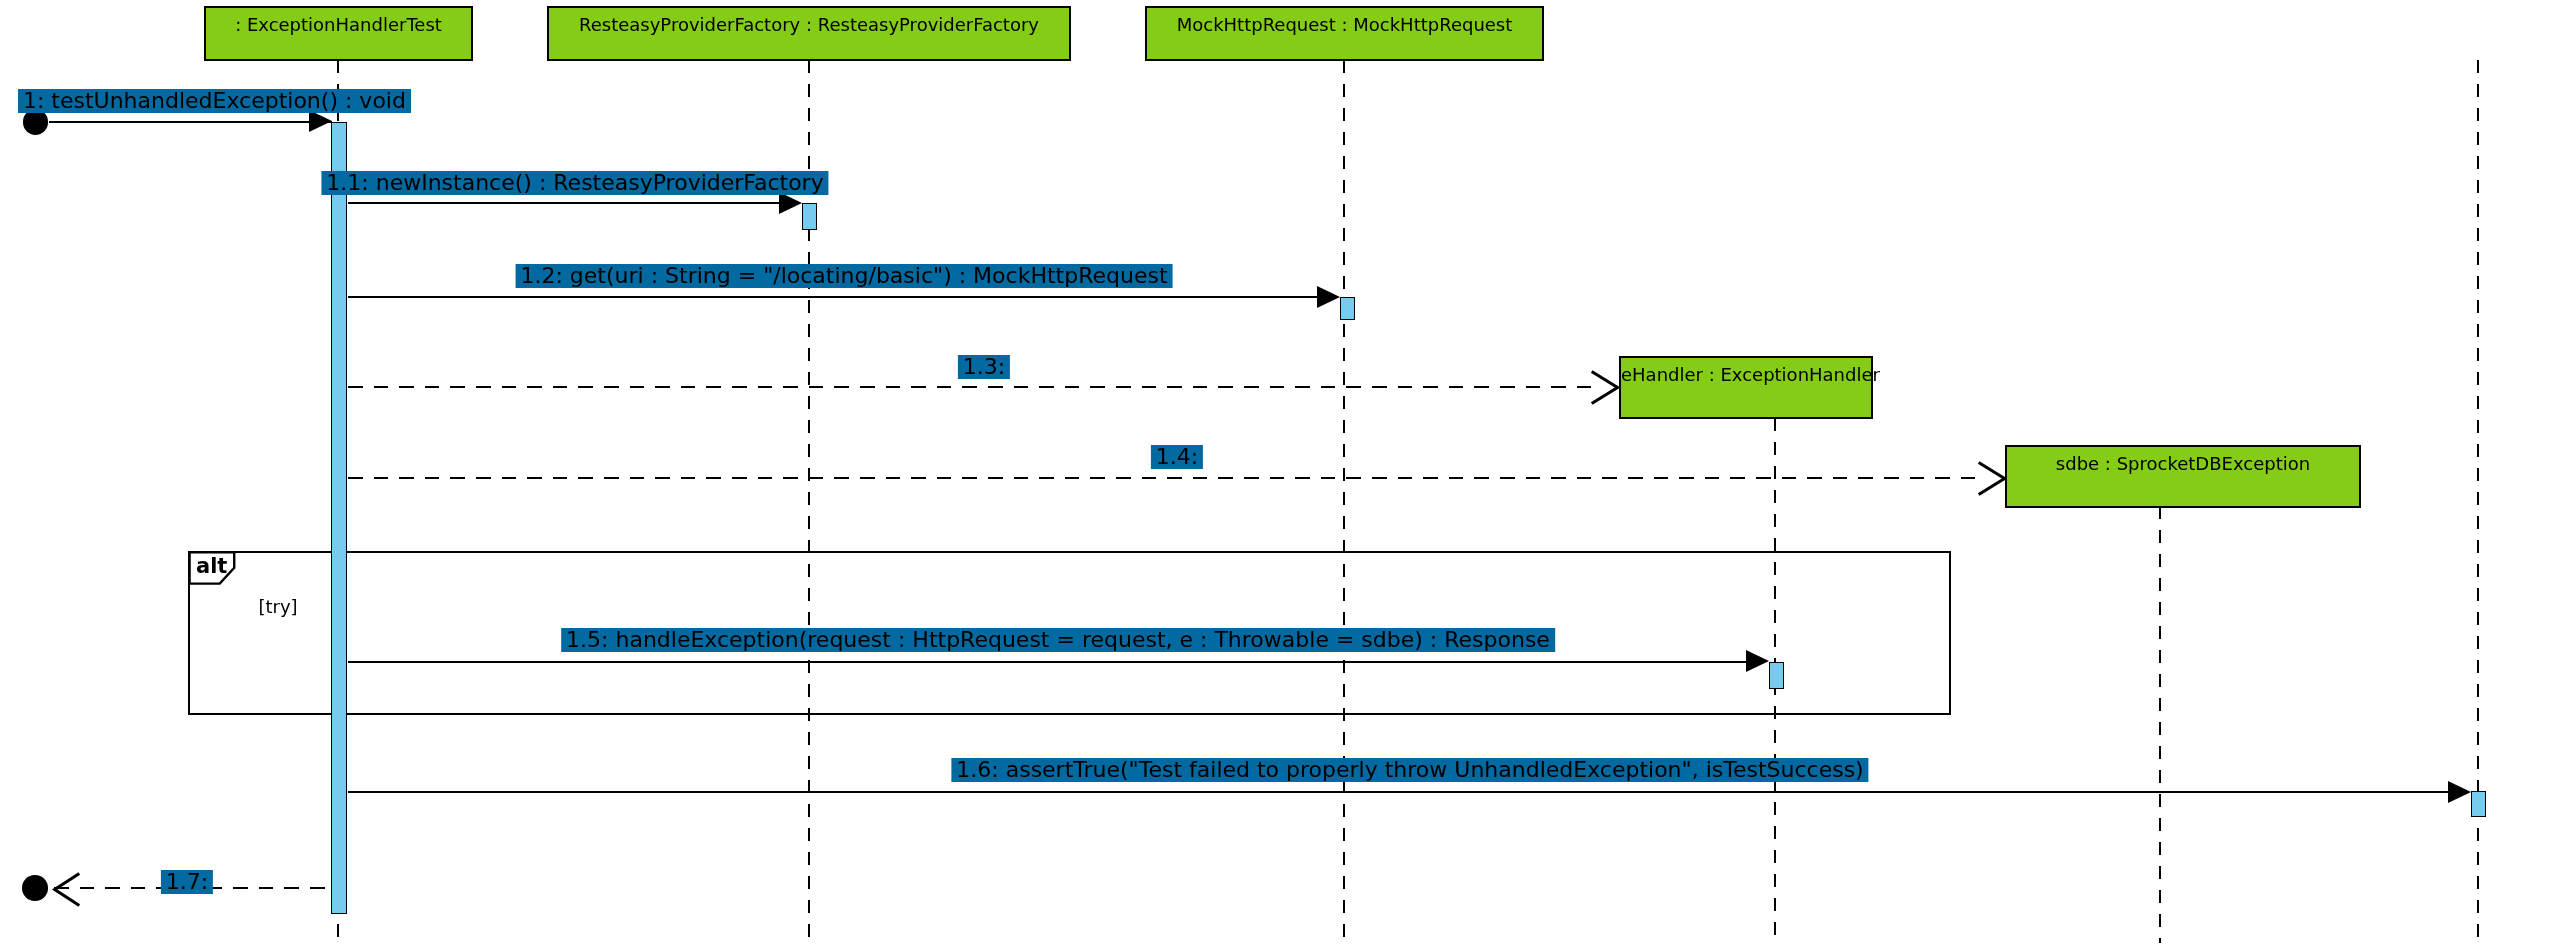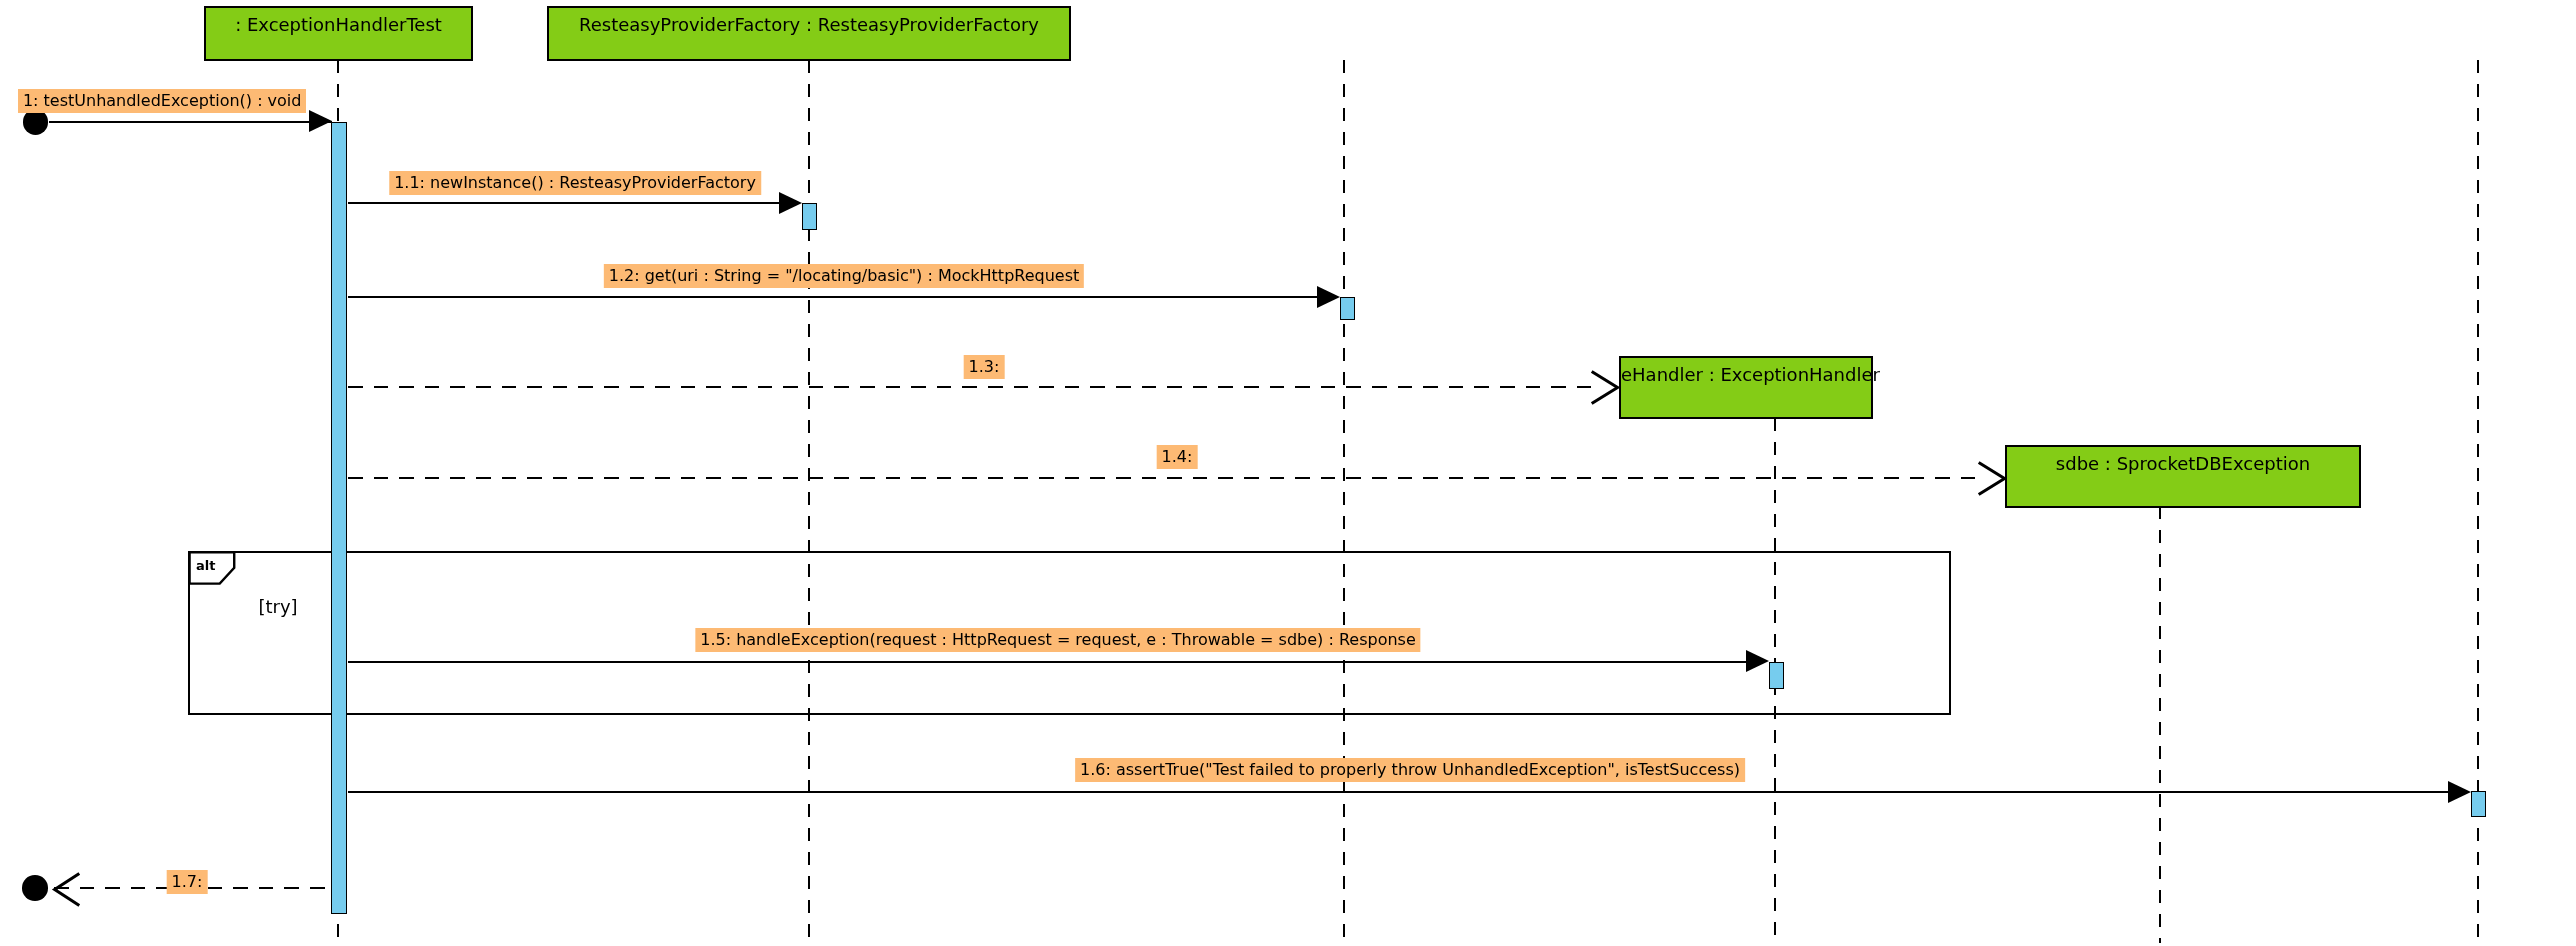--- a/index.html
+++ b/index.html
@@ -23,30 +23,30 @@
   .dline { position:absolute; height:2.4px; z-index:3;
            background:repeating-linear-gradient(to right,#000 0 14.6px,transparent 14.6px 25.6px); }
 
   
   .tri { position:absolute; width:0; height:0; border-top:11.6px solid transparent;
          border-bottom:11.6px solid transparent; border-left:23px solid #000; z-index:5; }
 
   .openhead { position:absolute; z-index:5; }
 
   
-  .mlabel { position:absolute; font-size:16px; line-height:24px; background:#fdba74;
+  .mlabel { position:absolute; font-size:22px; line-height:24px; background:#0369a1;
             padding:0 4.9px; white-space:nowrap; z-index:6; }
   .centered { transform:translate(-50%,-50%); }
 
   .circle { position:absolute; width:25.6px; height:25.6px; background:#000; border-radius:50%; z-index:5; }
 
   
   .fragment { position:absolute; border:2.4px solid #000; box-sizing:border-box; background:transparent; z-index:2; }
   .pentagon { position:absolute; z-index:6; }
-  .alt-text { position:absolute; font-weight:bold; font-size:13px; line-height:22px; z-index:6;text-align:right; }
+  .alt-text { position:absolute; font-weight:bold; font-size:21px; line-height:22px; z-index:6;text-align:right; }
   .guard { position:absolute; font-size:18px; line-height:23px; transform:translate(-50%,-50%); z-index:6; background:#fff; padding:0 3.7px; }
 </style>
 </head>
 <body>
 
 <div class="canvas">
 
   <div class="lifeline" style="left:337px; top:60px;  height:883px;"></div>
   <div class="lifeline" style="left:808px; top:60px; height:883px;"></div>
   <div class="lifeline" style="left:1343px; top:60px; height:883px;"></div>
@@ -106,20 +106,23 @@
   <div class="activation" style="left:1340px; top:297px; width:14.6px; height:23px;"></div>
   <div class="activation" style="left:1769px; top:662px; width:14.6px; height:27px;"></div>
   <div class="activation" style="left:2471px; top:791px; width:14.6px; height:25.6px;"></div>
 
   <div class="objbox" style="left:204px; top:6px; width:269px; height:55px;">
     <span>: ExceptionHandlerTest</span>
   </div>
   <div class="objbox" style="left:547px; top:6px; width:524px; height:55px;">
     <span>ResteasyProviderFactory : ResteasyProviderFactory</span>
   </div>
+  <div class="objbox" style="left:1145px; top:6px; width:399px; height:55px;">
+    <span>MockHttpRequest : MockHttpRequest</span>
+  </div>
   <div class="objbox" style="left:1619px; top:356px; width:254px; height:63px;">
     <span>eHandler : ExceptionHandler</span>
   </div>
   <div class="objbox" style="left:2005px; top:445px; width:356px; height:63px;">
     <span>sdbe : SprocketDBException</span>
   </div>
 
 </div>
 
 

